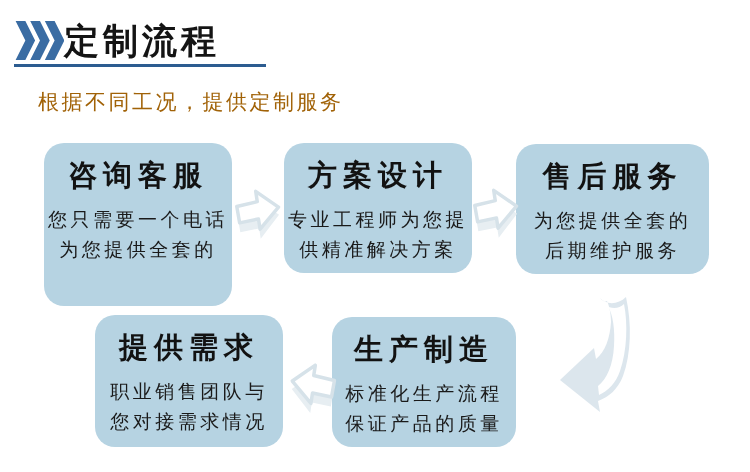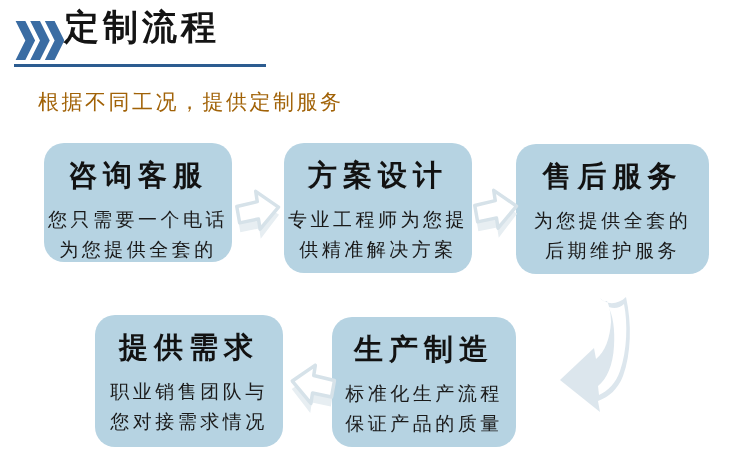--- a/index.html
+++ b/index.html
@@ -3,21 +3,21 @@
 <meta charset="utf-8">
 <style>
   html,body{margin:0;padding:0;background:#fff;}
   #canvas{
     position:relative;width:750px;height:472px;background:#ffffff;
     overflow:hidden;font-family:"Liberation Sans",sans-serif;
   }
   
   .chevrons{position:absolute;left:14px;top:21px;width:50px;height:39px;}
   .page-title{
-    position:absolute;left:64px;top:4px;
+    position:absolute;left:64px;top:18px;
     font-size:35px;font-weight:bold;color:#141414;letter-spacing:4px;
     font-family:"Liberation Sans",sans-serif;white-space:nowrap;
   }
   .title-underline{
     position:absolute;left:14px;top:64px;width:252px;height:3px;background:#2c5c90;
   }
   .subtitle{
     position:absolute;left:38px;top:88px;
     font-size:21px;color:#a16207;letter-spacing:2.5px;white-space:nowrap;
   }
@@ -50,21 +50,21 @@
     <g fill="#3a6ca3">
       <path d="M1 0 L11 0 L21 20 L11 40 L1 40 L11 20 Z"></path>
       <path d="M16 0 L26 0 L36 20 L26 40 L16 40 L26 20 Z"></path>
       <path d="M31 0 L41 0 L51 20 L41 40 L31 40 L41 20 Z"></path>
     </g>
   </svg>
   <div class="page-title">定制流程</div>
   <div class="title-underline"></div>
   <div class="subtitle">根据不同工况，提供定制服务</div>
 
-  <div class="box" style="left:44px;top:143px;width:188px;height:119px">
+  <div class="box" style="left:44px;top:143px;width:188px;height:163px">
     <div class="box-title">咨询客服</div>
     <div class="box-line first">您只需要一个电话</div>
     <div class="box-line">为您提供全套的</div>
   </div>
 
   <div class="box" style="left:284px;top:143px;width:188px;height:130px">
     <div class="box-title">方案设计</div>
     <div class="box-line first">专业工程师为您提</div>
     <div class="box-line">供精准解决方案</div>
   </div>

